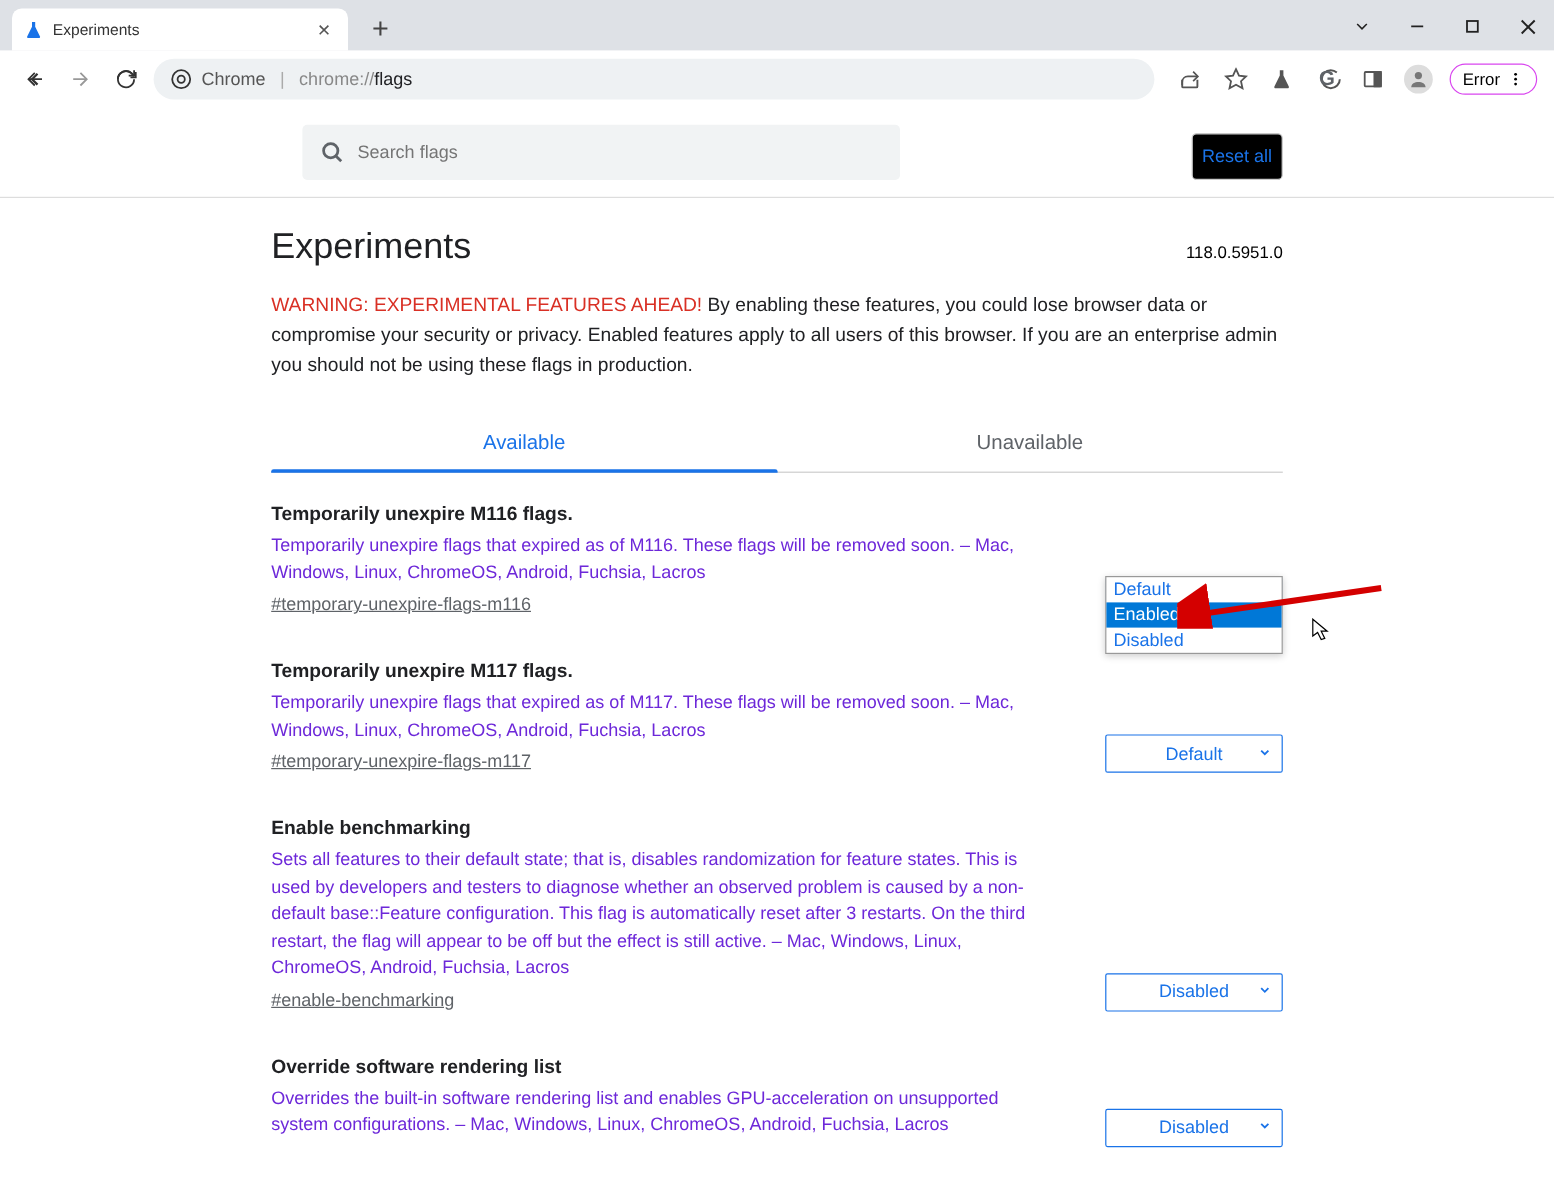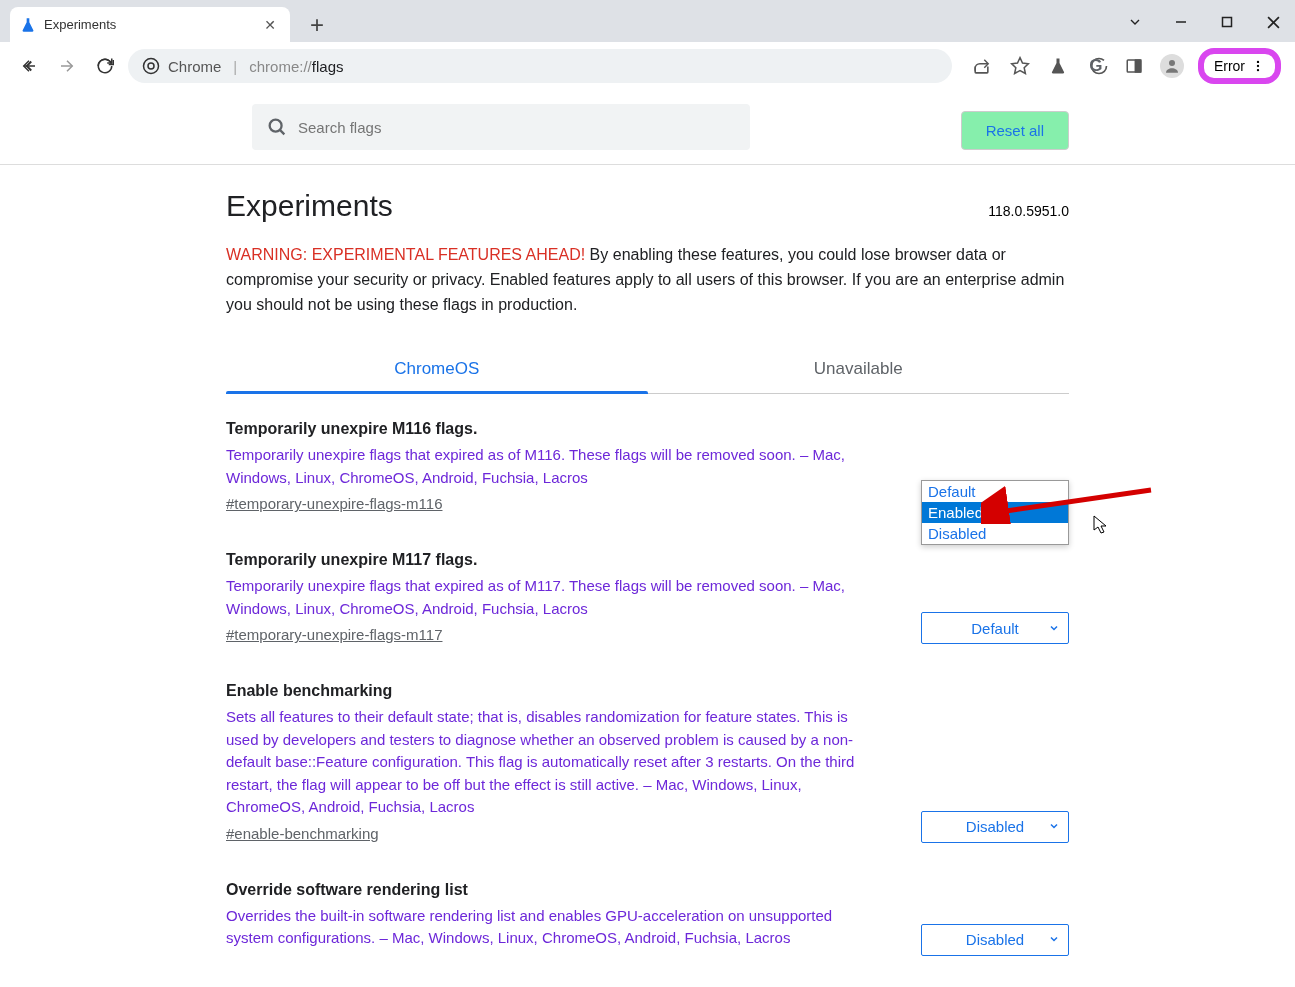--- a/index.html
+++ b/index.html
@@ -17,28 +17,28 @@
 .win-btn { width: 28px; height: 28px; display: flex; align-items: center; justify-content: center; cursor: pointer; color: #222; }
 
 .address-bar { background: #fff; height: 48px; display: flex; align-items: center; padding: 0 14px; gap: 8px; }
 .nav-btn { width: 30px; height: 30px; display: flex; align-items: center; justify-content: center; cursor: pointer; color: #333; border-radius: 50%; }
 .nav-btn.disabled { color: #999; }
 .url-bar { flex: 1; height: 34px; background: #eef1f3; border-radius: 17px; display: flex; align-items: center; padding: 0 14px; gap: 8px; color: #333; font-size: 15px; }
 .url-prefix { color: #555; }
 .url-sep { color: #aaa; margin: 0 4px; }
 .toolbar-icons { display: flex; gap: 14px; align-items: center; margin-left: 10px; }
 .toolbar-icon { width: 24px; height: 24px; display: flex; align-items: center; justify-content: center; color: #555; cursor: pointer; }
-.error-btn { border: 6px solid #d946ef; border-radius: 16px; padding: 4px 10px; font-size: 14px; display: flex; align-items: center; gap: 6px; cursor: pointer; }
+.error-btn { border: 1px solid #d946ef; border-radius: 16px; padding: 4px 10px; font-size: 14px; display: flex; align-items: center; gap: 6px; cursor: pointer; }
 
 
 .page-header { border-bottom: 1px solid #ddd; padding: 14px 0; }
 .page-header-inner { max-width: 843px; margin: 0 auto; display: flex; align-items: flex-end; gap: 18px; padding-left: 26px; }
 .search-box { flex: 1; max-width: 498px; background: #f1f3f4; border-radius: 4px; height: 46px; display: flex; align-items: center; padding: 0 14px; gap: 10px; }
 .search-box input { border: none; background: transparent; font-size: 15px; flex: 1; outline: none; color: #333; }
-.reset-btn { background: #86efac; border: 1px solid #ccc; border-radius: 4px; padding: 10px 24px; font-size: 15px; color: #1a73e8; cursor: pointer; margin-left: auto; }
+.reset-btn { background: #000000; border: 1px solid #ccc; border-radius: 4px; padding: 10px 8px; font-size: 15px; color: #1a73e8; cursor: pointer; margin-left: auto; }
 
 
 .content-wrap { height: calc(987px - 42px - 48px - 76px); overflow-y: scroll; }
 .content { max-width: 843px; margin: 0 auto; padding: 24px 0 40px 0; }
 .page-title-row { display: flex; align-items: baseline; justify-content: space-between; margin-bottom: 20px; }
 .page-title { font-size: 30px; font-weight: 400; color: #202124; }
 .version { font-size: 14px; color: #000000; }
 .warning-text { font-size: 16px; line-height: 1.55; color: #202124; margin-bottom: 28px; }
 .warning-red { color: #d93025; }
 
@@ -220,21 +220,21 @@
     <div class="page-title-row">
       <h1 class="page-title">Experiments</h1>
       <span class="version">118.0.5951.0</span>
     </div>
 
     <p class="warning-text">
       <span class="warning-red">WARNING: EXPERIMENTAL FEATURES AHEAD!</span><span> By enabling these features, you could lose browser data or compromise your security or privacy. Enabled features apply to all users of this browser. If you are an enterprise admin you should not be using these flags in production.</span>
     </p>
 
     <div class="tabs">
-      <div class="tab-btn active">ChromeOS</div>
+      <div class="tab-btn active">Available</div>
       <div class="tab-btn">Unavailable</div>
     </div>
 
     <div class="flag">
       <div class="flag-info">
         <div class="flag-title">Temporarily unexpire M116 flags.</div>
         <div class="flag-desc">Temporarily unexpire flags that expired as of M116. These flags will be removed soon. – Mac, Windows, Linux, ChromeOS, Android, Fuchsia, Lacros</div>
         <a class="flag-link">#temporary-unexpire-flags-m116</a>
       </div>
       <div class="flag-select-wrap">

